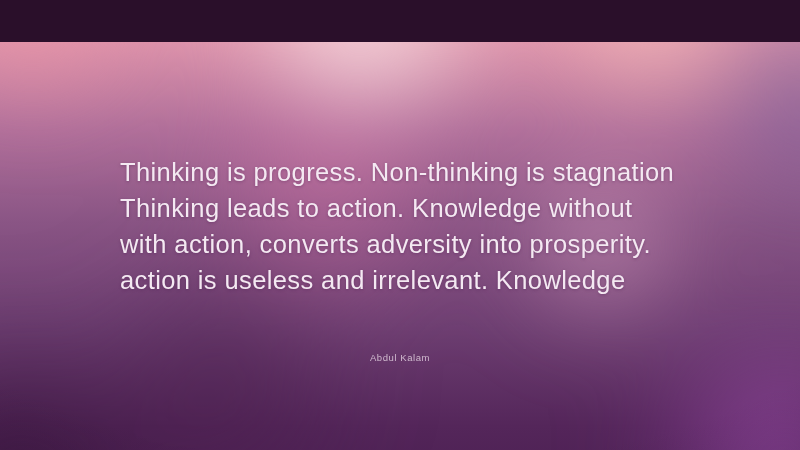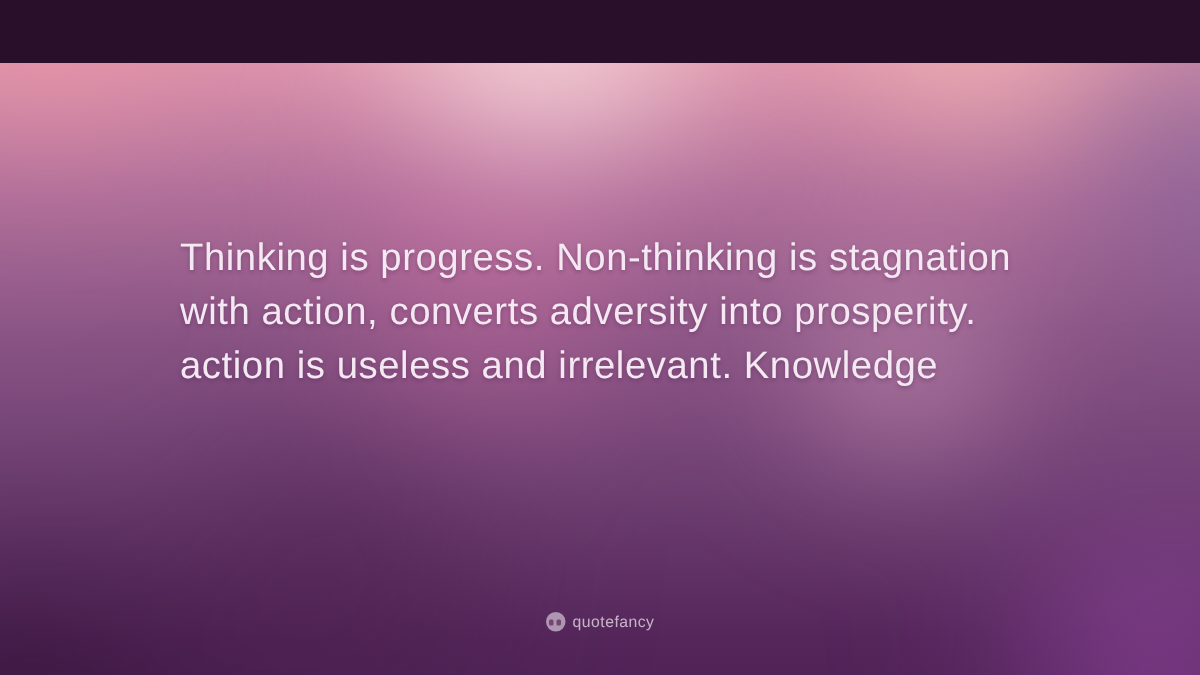--- a/index.html
+++ b/index.html
@@ -133,27 +133,22 @@
 <div id="stage">
 
   <div class="bg-layer" id="bg-base"></div>
   <div class="bg-layer" id="bg-blobs"></div>
   <div class="bg-layer" id="bg-vignette"></div>
 
   <div id="content">
 
     <div id="quote-text">
       <div>Thinking is progress. Non-thinking is stagnation</div>
+      <div>Thinking leads to action. Knowledge without</div>
       <div>with action, converts adversity into prosperity.</div>
       <div>action is useless and irrelevant. Knowledge</div>
     </div>
 
+    <div id="author-name">Abdul Kalam</div>
 
-    <div id="watermark">
-      <span id="watermark-icon">
-        <i></i>
-          <i></i>
-      </span>
-      <span id="watermark-label">quotefancy</span>
-    </div>
 
   </div>
 </div>
 
 </body></html>

